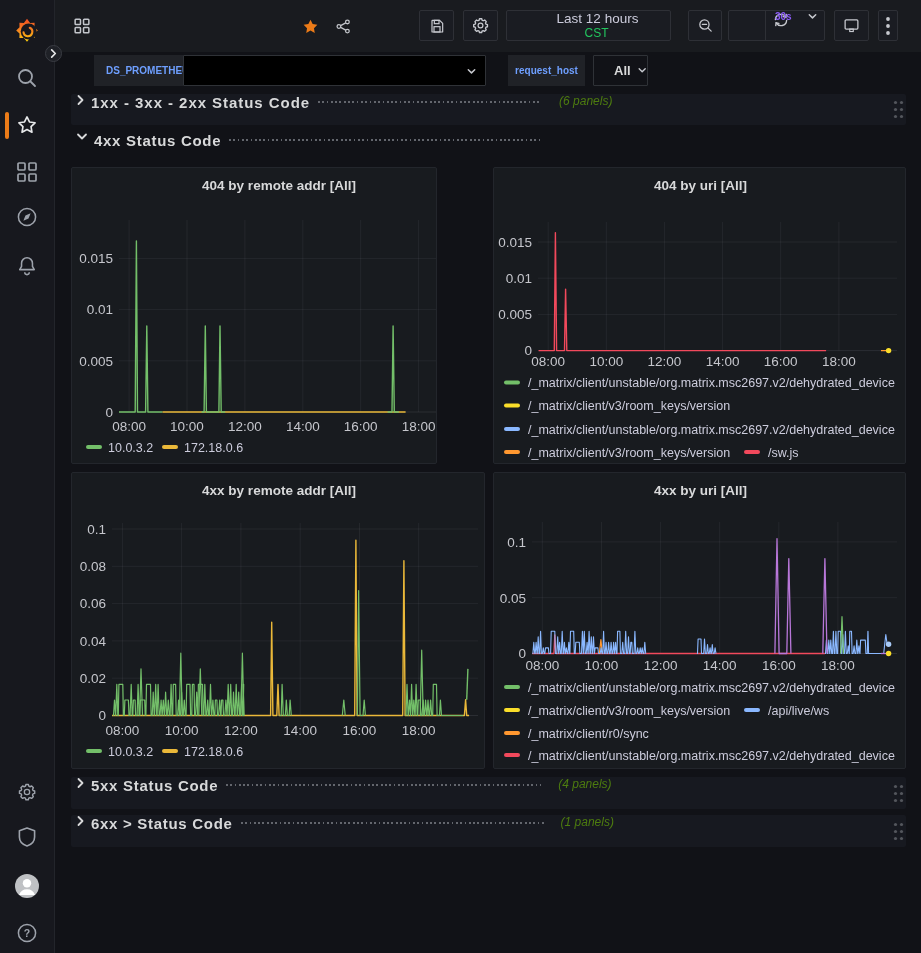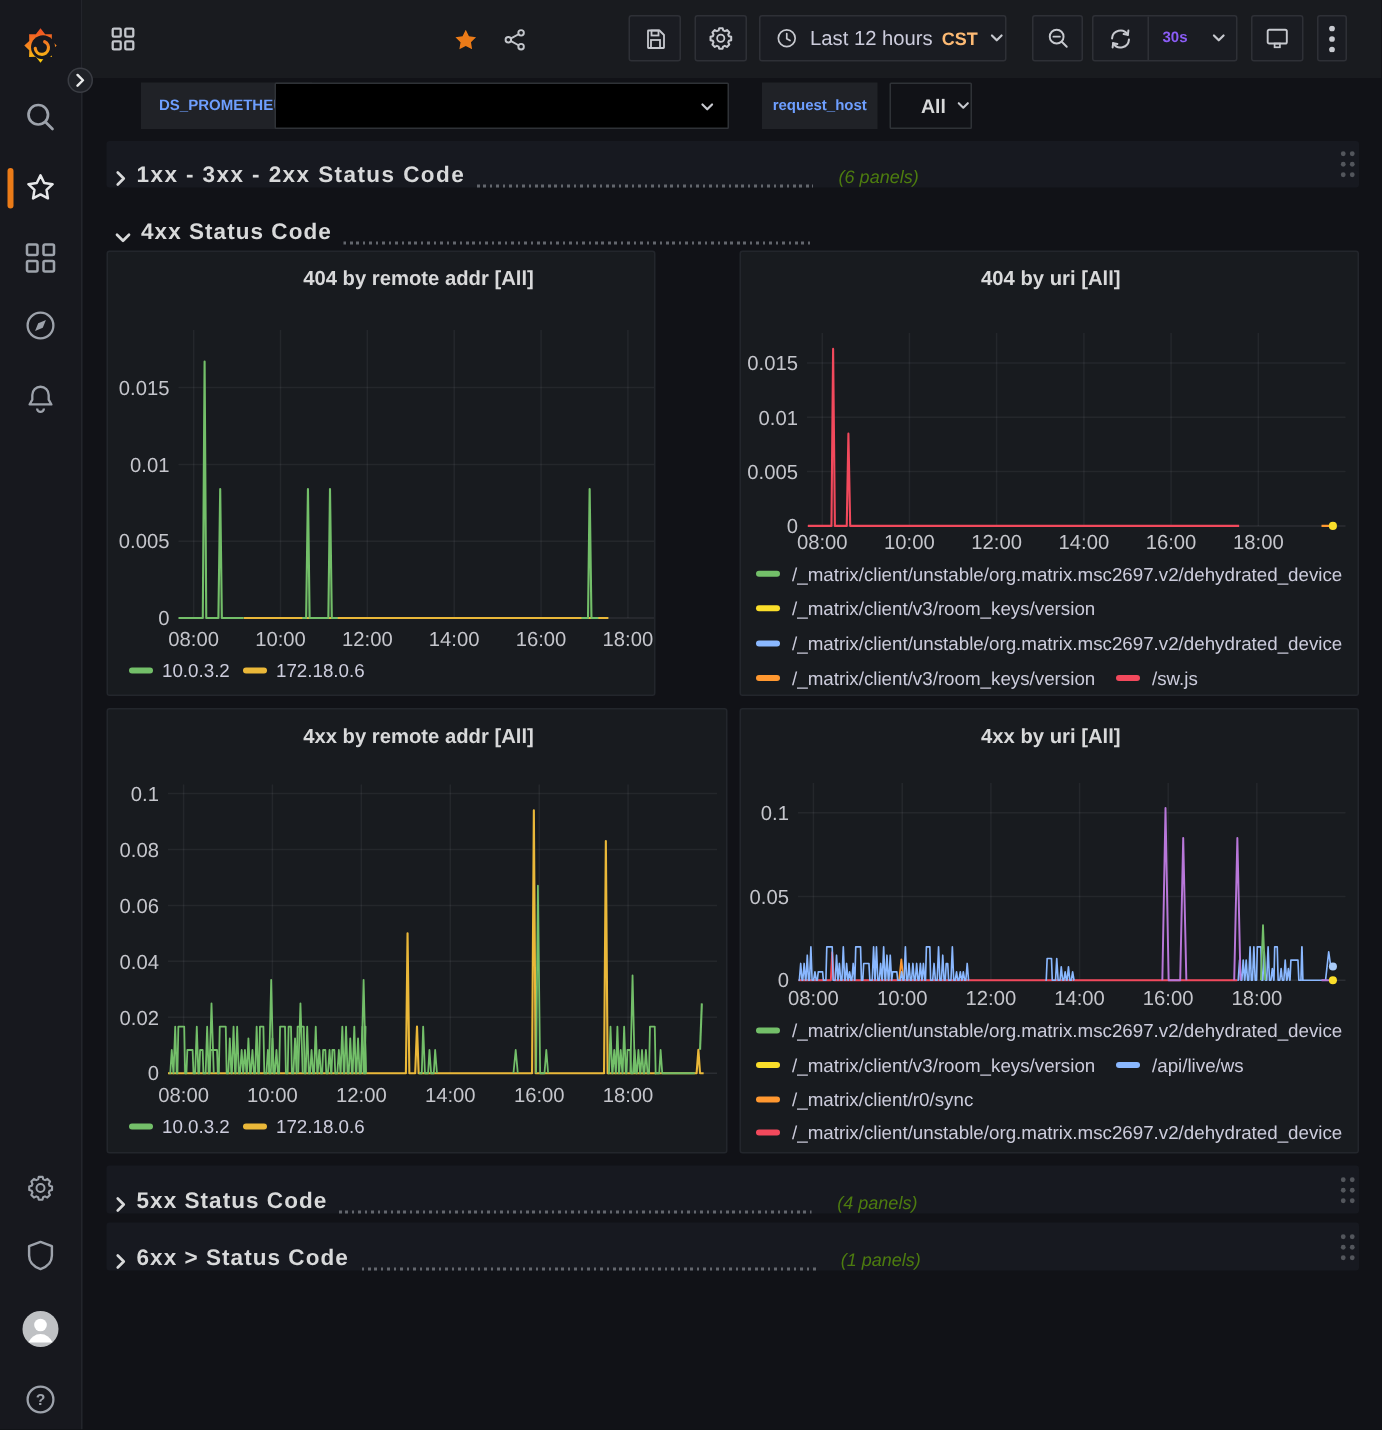--- a/index.html
+++ b/index.html
@@ -5,27 +5,27 @@
 * { margin:0; padding:0; box-sizing:border-box; }
 html,body { width:921px; height:953px; background:#111217; font-family:"Liberation Sans",sans-serif; overflow:hidden; position:relative; }
 .abs { position:absolute; }
 
 #sidebar { position:absolute; left:0; top:0; width:55px; height:953px; background:#17181e; border-right:1px solid #23252b; }
 .sicon { position:absolute; left:27px; transform:translate(-50%,-50%); color:#9da2ab; }
 #expandbtn { position:absolute; left:45px; top:45px; width:17px; height:17px; border-radius:50%; background:#1f2127; border:1px solid #3a3c43; z-index:10; display:flex; align-items:center; justify-content:center; }
 #star-accent { position:absolute; left:5px; top:112px; width:4px; height:27px; border-radius:2px; background:#eb7b18; }
 
 #header { position:absolute; left:55px; top:0; width:866px; height:52px; background:#191b1f; }
-.hbtn { position:absolute; top:10px; height:31px; background:#1a1c22; border:1px solid #2e3036; border-radius:2px; display:flex; align-items:center; justify-content:center; color:#c7c9cf; }
+.hbtn { position:absolute; top:10px; height:31px; background:#1a1c22; border:1px solid #2e3036; border-radius:2px; display:flex; align-items:center; justify-content:center; color:#c7c9cf;flex-direction:column; }
 .crumb { position:absolute; top:16px; font-size:15.5px; font-weight:bold; color:#d5d6d9; white-space:nowrap;margin-top:46px; }
 
 .varlabel { position:absolute; top:55px; height:31px; background:#202227; display:flex; align-items:center; justify-content:center; color:#6e9fff; font-size:10px; font-weight:bold; }
 
 .rowbar { position:absolute; left:71px; width:835px; height:31px; background:#171920; border-radius:2px; }
-.rowhead { position:absolute; display:flex; align-items:flex-end; color:#d8d9da; font-size:15px; font-weight:bold; letter-spacing:.7px; white-space:nowrap; }
+.rowhead { position:absolute; display:flex; align-items:flex-start; color:#d8d9da; font-size:15px; font-weight:bold; letter-spacing:.7px; white-space:nowrap; }
 .dots { height:2px; background-image:repeating-linear-gradient(90deg,#63666d 0 1.7px,transparent 1.7px 4.3px); margin-left:8px; margin-top:7px; }
 .pcount { font-style:italic; font-weight:normal; font-size:12px; color:#4d7c0f; letter-spacing:0; }
 .draghandle { position:absolute; }
 
 .panel { position:absolute; background:#181b1f; border:1px solid #23262c; border-radius:2px; overflow:hidden; }
 .panel svg { position:absolute; left:0; top:0; }
 </style>
 </head>
 <body>
 
@@ -138,21 +138,21 @@
       <path fill="currentColor" d="M12 8.2a3.8 3.8 0 1 0 0 7.6 3.8 3.8 0 0 0 0-7.6zm0 6.1a2.3 2.3 0 1 1 0-4.6 2.3 2.3 0 0 1 0 4.6z"></path>
       <path fill="none" stroke="currentColor" stroke-width="1.7" stroke-linejoin="round" d="M13.6 3.5l.5 1.9 1.4.6 1.8-.9 2 2-1 1.8.6 1.4 1.9.5v2.8l-1.9.5-.6 1.4.9 1.8-2 2-1.8-.9-1.4.6-.5 1.9h-2.8l-.5-1.9-1.4-.6-1.8.9-2-2 .9-1.8-.6-1.4-1.9-.5v-2.8l1.9-.5.6-1.4-.9-1.8 2-2 1.8.9 1.4-.6.5-1.9z"></path>
     </svg>
   </div>
 <div class="hbtn" style="left:506px;width:165px;justify-content:flex-start;padding-left:10px">
   <svg width="15" height="15" viewBox="0 0 24 24">
       <circle cx="12" cy="12" r="9" stroke="currentColor" stroke-width="1.8" fill="none"></circle>
       <path d="M12 7 v5.5 l3.5 2" stroke="currentColor" stroke-width="1.8" fill="none" stroke-linecap="round"></path>
     </svg>
   <span style="margin-left:8px;font-size:13.5px;color:#ccccdc">Last 12 hours</span>
-  <span style="margin-left:6px;font-size:12px;font-weight:bold;color:#fdba74">CST</span>
+  <span style="margin-left:6px;font-size:12px;font-weight:normal;color:#22c55e">CST</span>
   <svg style="margin-left:7px" width="11" height="11" viewBox="0 0 12 12">
       <path d="M2.5 4 L6 7.5 L9.5 4" stroke="#c7c9cf" stroke-width="1.6" fill="none" stroke-linecap="round" stroke-linejoin="round"></path>
     </svg>
 </div>
 <div class="hbtn" style="left:688px;width:34px">
     <svg width="17" height="17" viewBox="0 0 24 24">
       <circle cx="10.5" cy="10.5" r="6.5" stroke="currentColor" stroke-width="1.8" fill="none"></circle>
       <line x1="15.3" y1="15.3" x2="20" y2="20" stroke="currentColor" stroke-width="1.8" stroke-linecap="round"></line>
       <line x1="7.5" y1="10.5" x2="13.5" y2="10.5" stroke="currentColor" stroke-width="1.8" stroke-linecap="round"></line>
     </svg>

